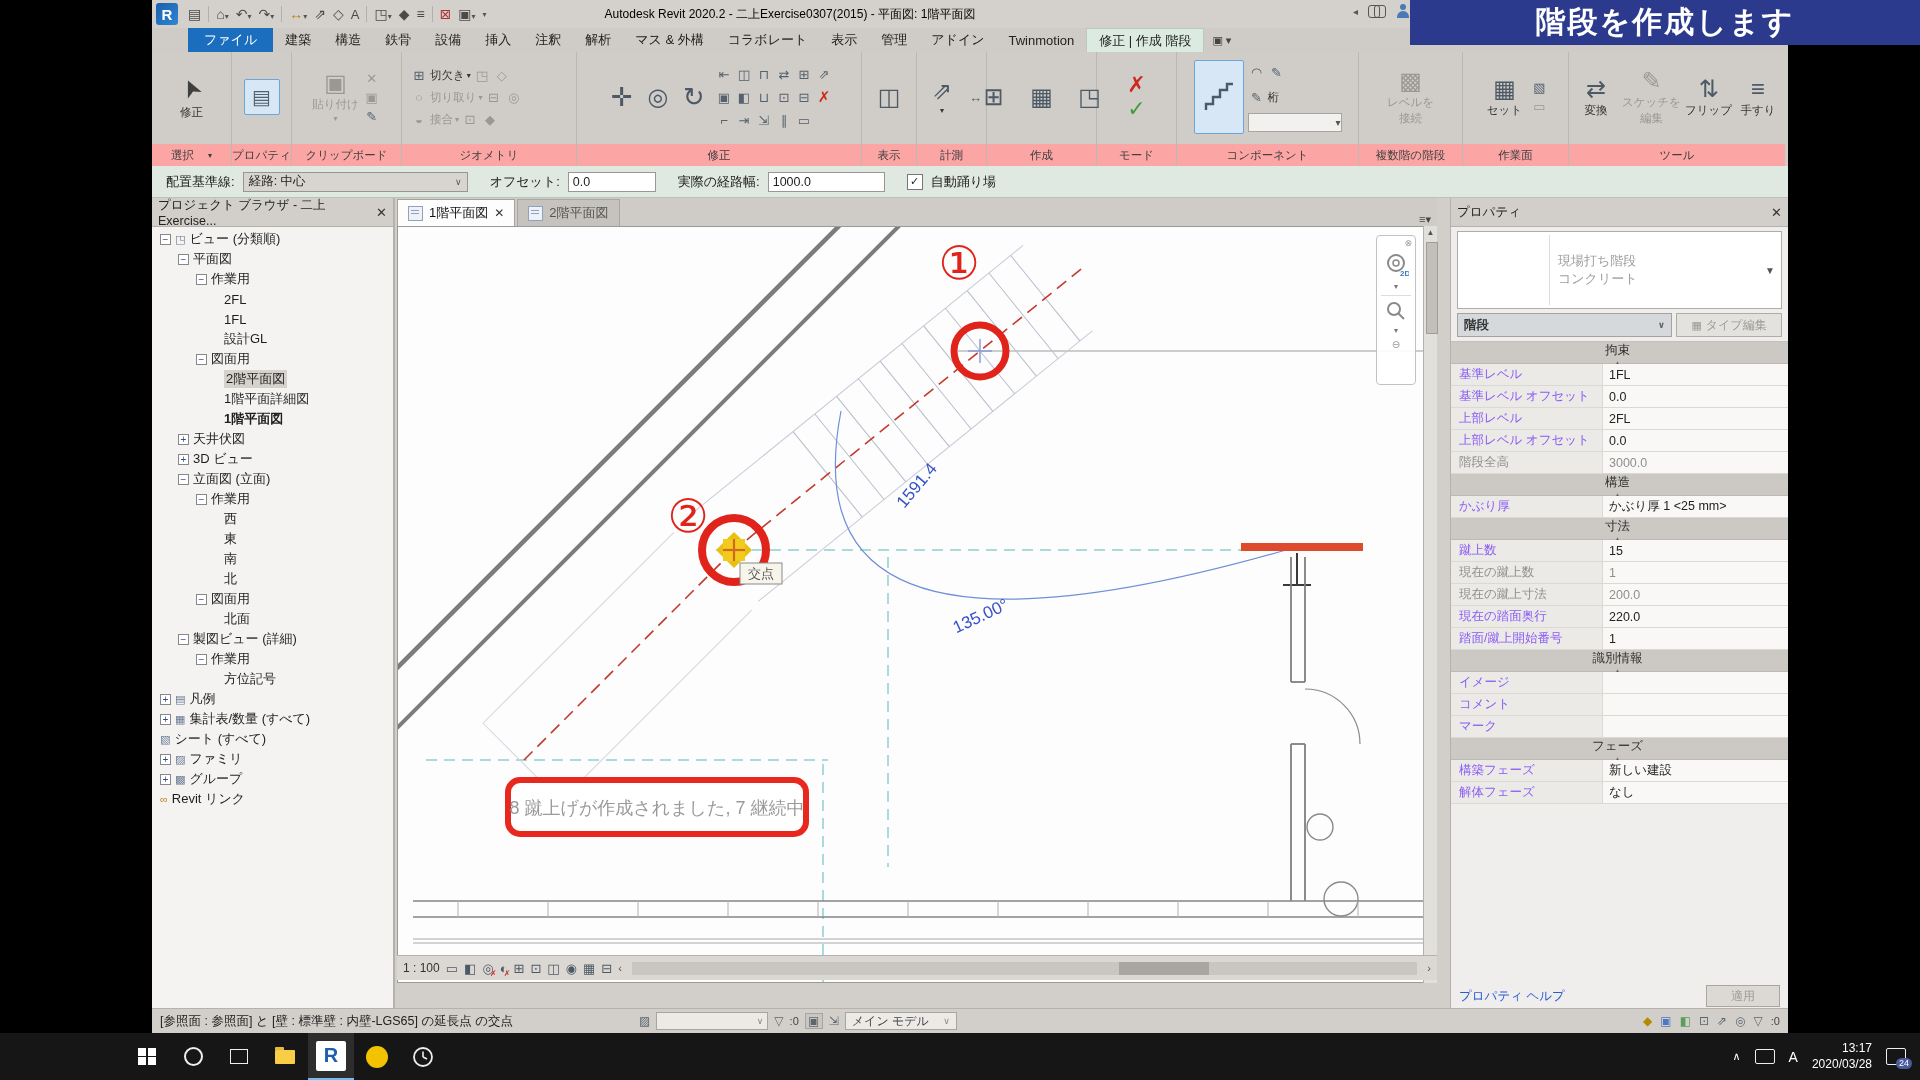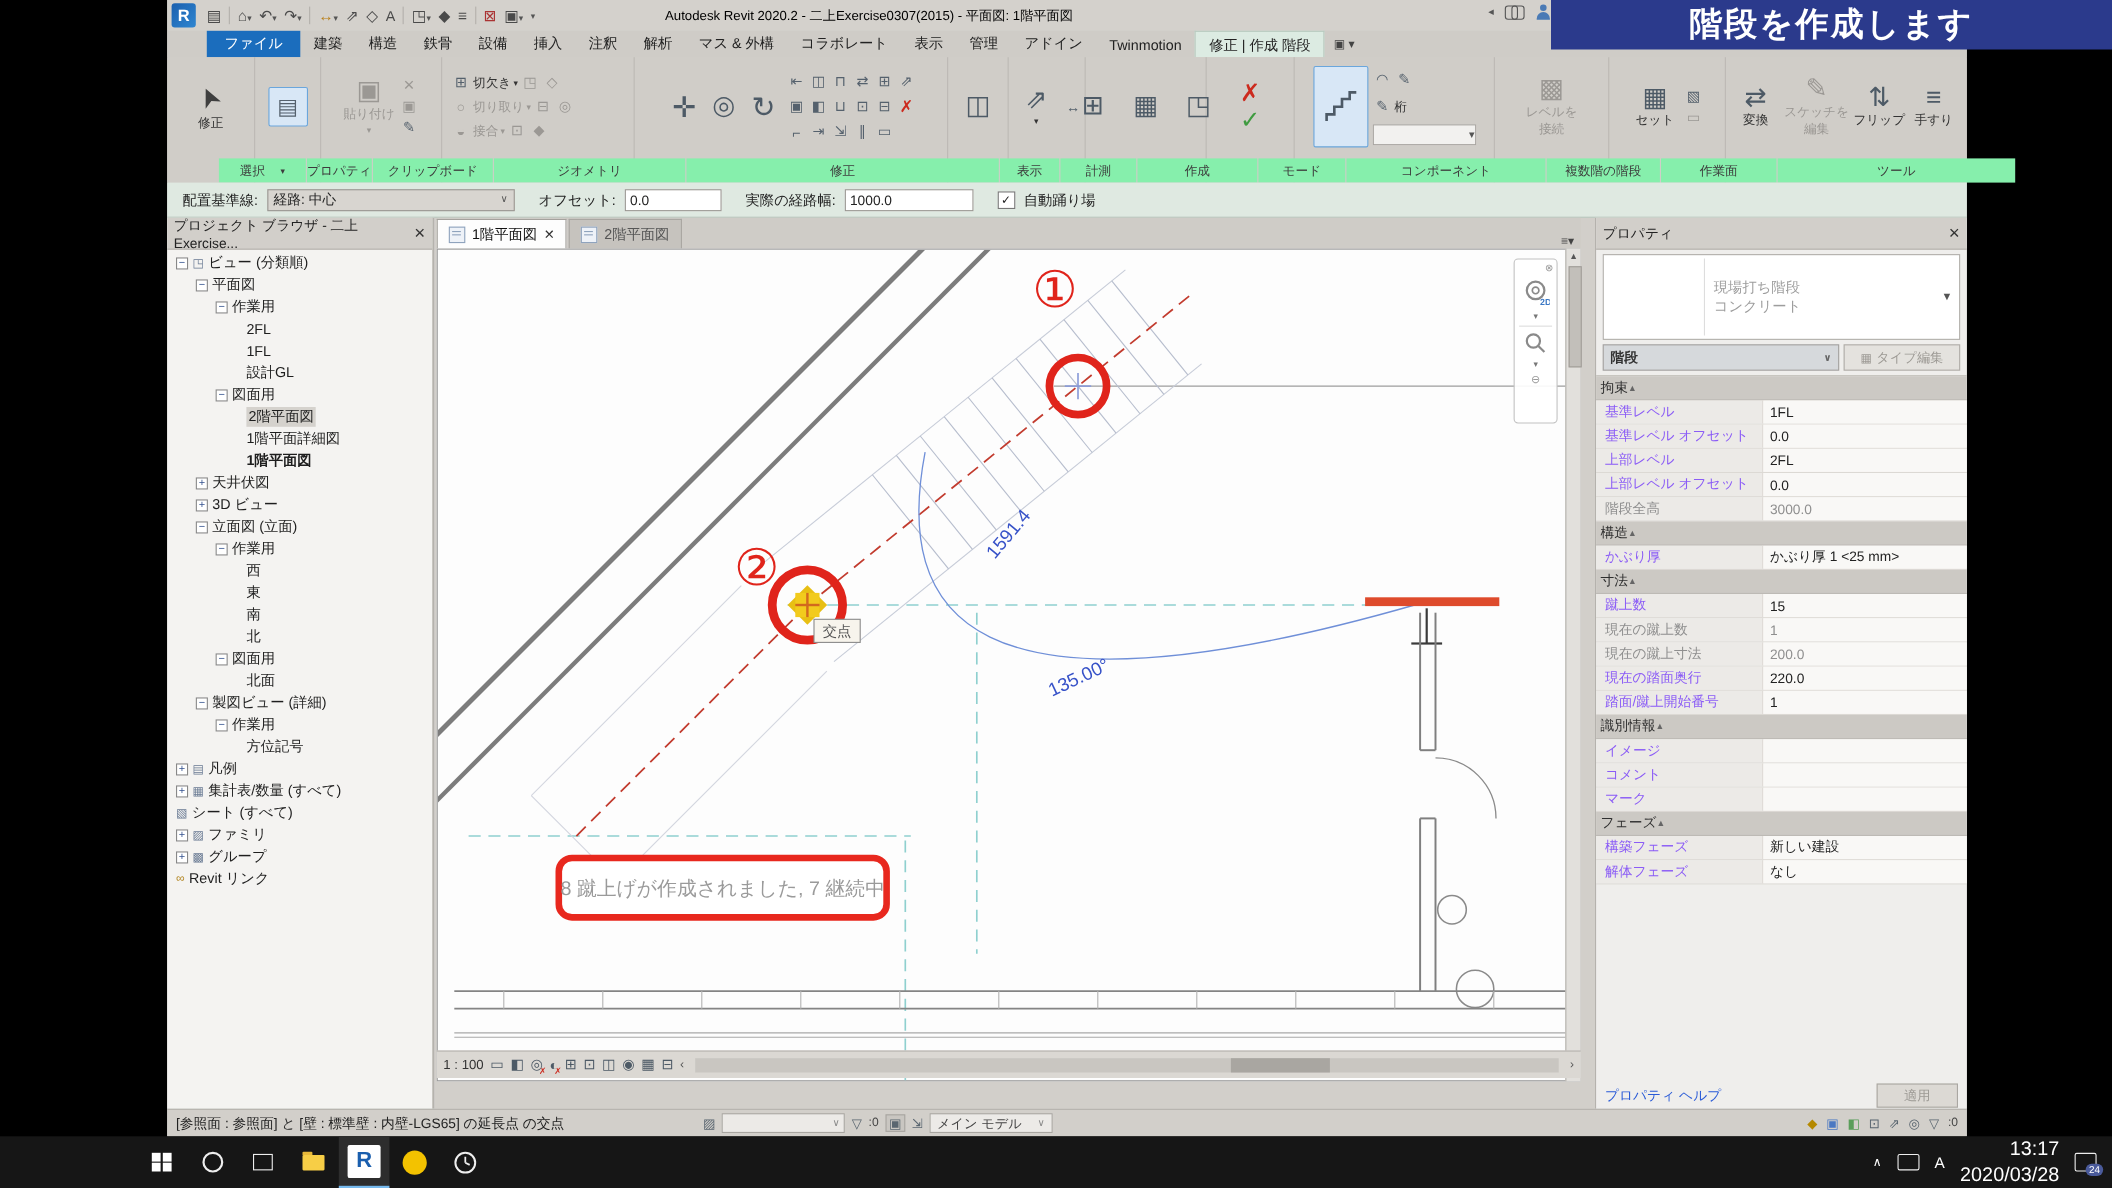--- a/index.html
+++ b/index.html
@@ -23,21 +23,21 @@
   
   .tabrow{position:absolute;left:0;top:28px;width:100%;height:24px;background:#cfccc7;display:flex;align-items:stretch;font-size:13px;color:#222;}
   .rtab{padding:0 12px;display:flex;align-items:center;}
   .rtab.file{background:#1b6dbd;color:#fff;padding:0 16px;margin-left:36px;}
   .rtab.ctx{background:#dcebe2;border:1px solid #b9cbc0;border-bottom:none;}
   .tabmini{display:flex;align-items:center;gap:3px;margin-left:8px;color:#444;font-size:11px;}
   
   .ribbon{position:absolute;left:0;top:52px;width:100%;height:114px;background:#d0cdc8;display:flex;}
   .panel{position:relative;border-right:1px solid #bcb9b4;height:114px;box-sizing:border-box;}
   .pbody{height:90px;display:flex;align-items:center;justify-content:center;gap:4px;box-sizing:border-box;padding:2px 3px;}
-  .plab{position:absolute;bottom:0;left:0;width:100%;height:22px;background:#86efac;font-size:11.5px;color:#3c3c3c;display:flex;align-items:center;justify-content:center;gap:14px;box-sizing:border-box;margin-left:47px;}
+  .plab{position:absolute;bottom:0;left:0;width:100%;height:22px;background:#fca5a5;font-size:11.5px;color:#3c3c3c;display:flex;align-items:center;justify-content:center;gap:14px;box-sizing:border-box;}
   .bigbtn{display:flex;flex-direction:column;align-items:center;justify-content:center;gap:3px;min-width:44px;height:84px;font-size:11.5px;color:#333;text-align:center;line-height:1.15;}
   .bigbtn .bi{font-size:24px;color:#4d5a66;line-height:1;}
   .gray, .gray .bi{color:#9b9894 !important;}
   .ic{display:inline-flex;width:18px;height:18px;align-items:center;justify-content:center;font-size:13px;color:#55616d;}
   .srow{display:flex;align-items:center;gap:2px;height:22px;font-size:11.5px;color:#333;}
   .scol{display:flex;flex-direction:column;justify-content:center;gap:1px;}
   .selbtn{border:1.5px solid #6aa6dc;background:#d8e7f6;border-radius:2px;}
   .redx{color:#cc2a1e !important;font-size:22px;}
   .grncheck{color:#3f9b40 !important;font-size:22px;}
   .ddmini{width:92px;height:17px;background:#f2f1ef;border:1px solid #a8a5a0;font-size:10px;display:flex;align-items:center;justify-content:flex-end;color:#555;}
@@ -83,21 +83,21 @@
   
   .props{position:absolute;left:1298px;top:198px;width:338px;height:810px;background:#efeeec;border-left:1px solid #b5b2ad;box-sizing:border-box;font-size:12.5px;}
   .typesel{margin:4px 6px 0 6px;height:78px;background:#fff;border:1px solid #b0ada8;display:flex;align-items:center;box-sizing:border-box;}
   .typesel .thumb{width:88px;height:70px;border-right:1px solid #ddd;margin-left:3px;}
   .typesel .tinfo{flex:1;color:#9d9d9d;font-size:13px;line-height:1.35;padding-left:8px;}
   .typesel .car{color:#555;margin-right:6px;font-size:10px;}
   .catrow{margin:4px 6px;display:flex;gap:4px;height:24px;}
   .catdd{flex:1;background:#d6d9dc;border:1px solid #a5a2a0;display:flex;align-items:center;justify-content:space-between;padding:0 6px;color:#333;font-weight:bold;}
   .tedit{width:104px;background:#e4e2de;border:1px solid #b0ada8;color:#9d9a95;display:flex;align-items:center;justify-content:center;gap:4px;font-size:12px;}
   .pgrid{margin-top:2px;border-top:1px solid #c4c1bc;}
-  .pgroup{height:21px;background:#ccc9c4;color:#2f2f2f;display:flex;align-items:center;padding:0 8px 0 4px;border-bottom:1px solid #bdbab5;}
+  .pgroup{height:21px;background:#ccc9c4;color:#2f2f2f;display:flex;align-items:center;justify-content:space-between;padding:0 8px 0 4px;border-bottom:1px solid #bdbab5;flex-direction:column;}
   .pgroup .gc{font-size:8px;color:#666;}
   .prow{height:21px;display:flex;border-bottom:1px solid #dcd9d4;}
   .plabel{width:152px;background:#eceae7;display:flex;align-items:center;padding-left:8px;box-sizing:border-box;color:#8b5cf6;border-right:1px solid #dcd9d4;}
   .pval{flex:1;background:#f9f8f6;display:flex;align-items:center;padding-left:6px;color:#222;}
   .prow.ro .plabel,.prow.ro .pval{color:#8f8f8f;}
   .pfoot{position:absolute;left:0;bottom:0;width:100%;height:24px;display:flex;align-items:center;justify-content:space-between;padding:0 8px;box-sizing:border-box;}
   .phelp{color:#2a5bd7;font-size:12.5px;}
   .apply{width:72px;height:20px;background:#dcd9d4;border:1px solid #aaa7a2;color:#9d9a95;font-size:12px;display:flex;align-items:center;justify-content:center;}
   
   .statusbar{position:absolute;left:0;top:1008px;width:100%;height:25px;background:#d2cfca;border-top:1px solid #b5b2ad;display:flex;align-items:center;font-size:12.5px;color:#222;box-sizing:border-box;padding:0 8px;gap:6px;}
@@ -110,21 +110,21 @@
   .win{display:grid;grid-template-columns:8px 8px;grid-template-rows:8px 8px;gap:1.5px;}
   .win div{background:#fff;}
   .circ{width:15px;height:15px;border:2px solid #eee;border-radius:50%;}
   .tview{width:16px;height:13px;border:1.6px solid #eee;position:relative;}
   .folder{width:20px;height:14px;background:#f7ce46;border-radius:1px;position:relative;}
   .folder:before{content:"";position:absolute;top:-3px;left:0;width:9px;height:3px;background:#e8b93a;border-radius:1px 1px 0 0;}
   .rtile{width:30px;height:30px;background:#fff;border-radius:2px;color:#1b5fae;font-weight:bold;font-size:20px;display:flex;align-items:center;justify-content:center;}
   .tbi.active{background:#2d2d2d;border-bottom:2.5px solid #76b9ed;box-sizing:border-box;}
   .ydot{width:22px;height:22px;border-radius:50%;background:#f3c200;}
   .tright{margin-left:auto;display:flex;align-items:center;gap:14px;padding-right:14px;}
-  .clockblk{text-align:right;font-size:18px;line-height:1.3;}
+  .clockblk{text-align:right;font-size:12px;line-height:1.3;}
   .kbd{width:18px;height:13px;border:1.4px solid #eee;border-radius:2px;}
   .notif{position:relative;width:18px;height:15px;border:1.6px solid #eee;border-radius:2px;}
   .badge{position:absolute;right:-7px;bottom:-5px;background:#4a5a9a;color:#fff;font-size:9px;border-radius:7px;padding:0 3px;line-height:11px;}
   
   .banner{position:absolute;left:1410px;top:0;width:510px;height:45px;background:#2b3a8c;display:flex;align-items:center;justify-content:center;color:#fff;font-size:30px;font-weight:bold;letter-spacing:2px;}
 </style>
 </head>
 <body>
 
 <div id="app">

